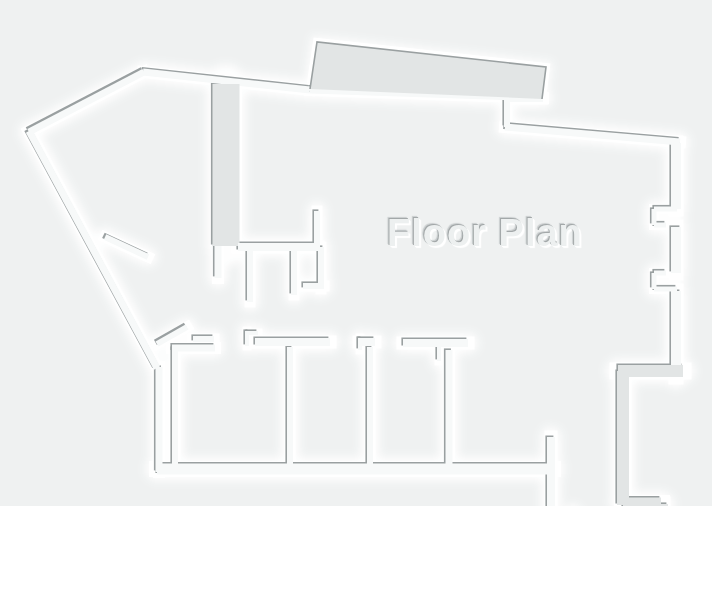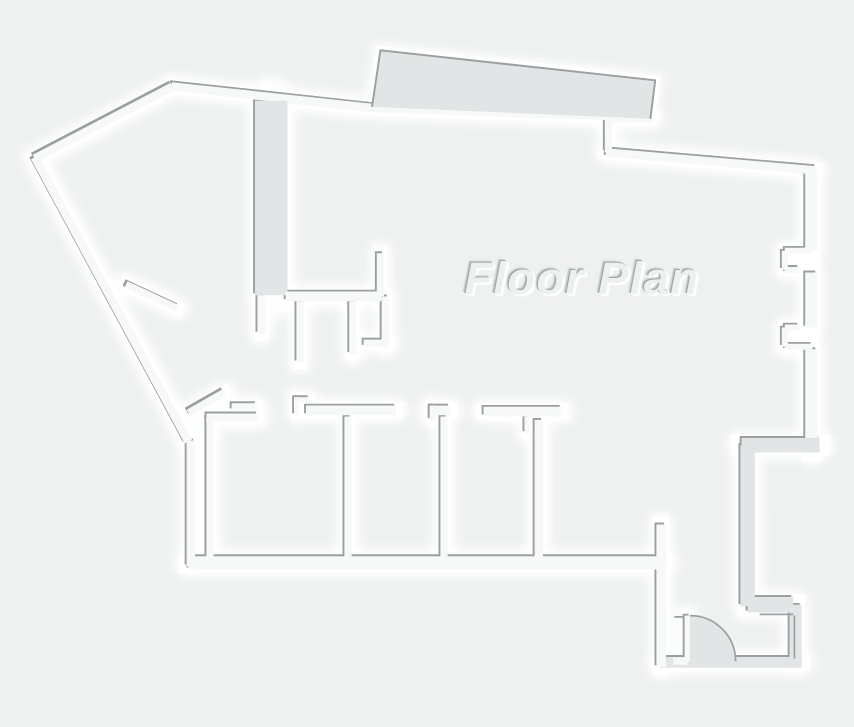--- a/index.html
+++ b/index.html
@@ -1,17 +1,17 @@
 <!DOCTYPE html>
 <html><head>
 <meta charset="utf-8">
 <style>
   html,body{margin:0;padding:0;}
   body{font-family:"Liberation Sans", sans-serif;}
-  .stage{position:relative;width:712px;height:606px;overflow:hidden;background:var(--bg,#eff1f1);font-style:italic;}
+  .stage{position:relative;width:712px;height:506px;overflow:hidden;background:var(--bg,#eff1f1);}
   .stage svg{position:absolute;left:0;top:0;}
   .plan-title{
     position:absolute;left:387px;top:212px;
     font-size:38px;font-weight:bold;letter-spacing:1px;white-space:nowrap;
     color:var(--title,#edf0f0);
     text-shadow:-1px -1px 0 #a3a8a9,-2px -2px 1px rgba(154,160,161,.45),2px 2px 1px #ffffff,1px 1px 0 #ffffff;
     user-select:none;
   }
 </style>
 </head>

